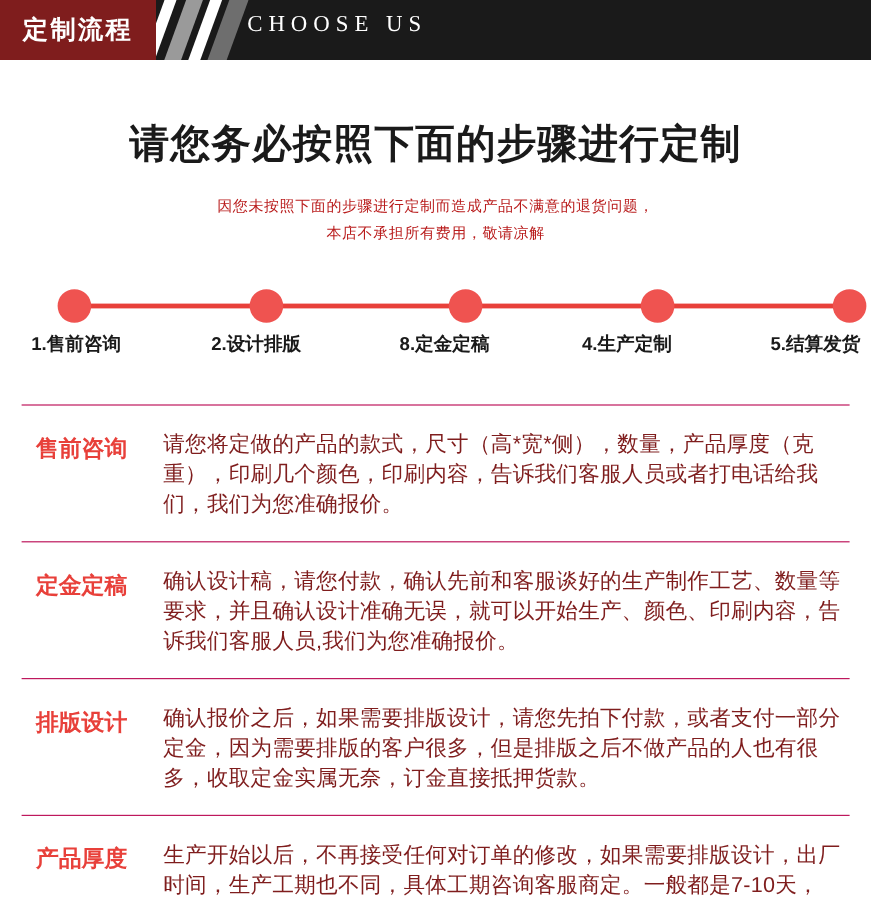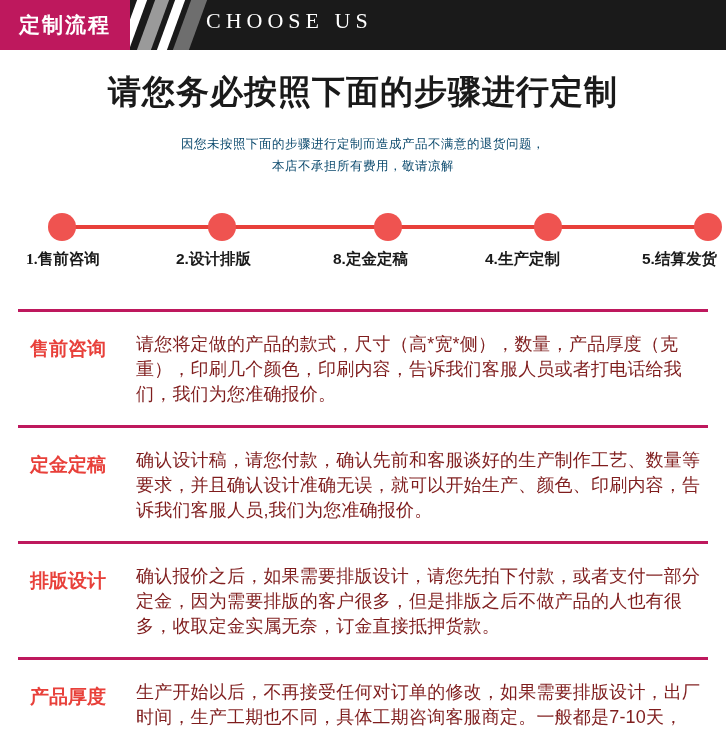--- a/index.html
+++ b/index.html
@@ -29,21 +29,21 @@
     width: 726px;
     height: 50px;
     background: #1a1a1a;
   }
   .header-tag {
     position: absolute;
     left: 0;
     top: 0;
     width: 130px;
     height: 50px;
-    background: #be185d;
+    background: #7f1d1d;
     color: #ffffff;
     font-size: 21px;
     font-weight: bold;
     letter-spacing: 2px;
     display: flex;
     align-items: center;
     justify-content: center;
     z-index: 4;
   }
   .slash {
@@ -60,41 +60,41 @@
   .slash.s3 { left: 166px; width: 10px; background: #ffffff; }
   .slash.s4 { left: 182px; width: 16px; background: #6e6e6e; }
   .header-en {
     position: absolute;
     left: 206px;
     top: 0;
     height: 41px;
     display: flex;
     align-items: center;
     color: #ffffff;
-    font-size: 22px;
+    font-size: 19px;
     letter-spacing: 5px;
     font-family: "Liberation Serif", serif;
     z-index: 4;
   }
 
   
   .title-wrap {
     text-align: center;
-    margin-top: 20px;
+    margin-top: 48px;
   }
   .main-title {
     font-size: 33px;
     font-weight: bold;
     color: #1a1a1a;
     letter-spacing: 1px;
   }
   .sub-line {
     margin-top: 18px;
     font-size: 12.5px;
-    color: #0c4a6e;
+    color: #b91c1c;
     line-height: 22px;
     letter-spacing: 0.5px;
   }
 
   
   .steps {
     position: relative;
     margin: 34px auto 0 auto;
     width: 690px;
     height: 62px;
@@ -125,21 +125,21 @@
   }
 
   
   .sections {
     margin-top: 36px;
     padding: 0 18px;
   }
   .section {
     display: flex;
     align-items: flex-start;
-    border-top: 3px solid #be185d;
+    border-top: 1px solid #be185d;
     padding: 20px 0 18px 0;
     min-height: 62px;
   }
   .section:last-child {
     border-bottom: 1px solid #e2e2e2;
   }
   .sec-title {
     flex: 0 0 118px;
     font-size: 19px;
     font-weight: bold;
@@ -179,21 +179,21 @@
 
 <div class="steps">
   <div class="steps-line"></div>
 
   <div class="step-dot" style="left:30px;"></div>
   <div class="step-dot" style="left:190px;"></div>
   <div class="step-dot" style="left:356px;"></div>
   <div class="step-dot" style="left:516px;"></div>
   <div class="step-dot" style="left:676px;"></div>
 
-  <div class="step-label" style="left:8px;font-family:Liberation Serif, serif;">1.售前咨询</div>
+  <div class="step-label" style="left:8px;">1.售前咨询</div>
   <div class="step-label" style="left:158px;">2.设计排版</div>
   <div class="step-label" style="left:315px;">8.定金定稿</div>
   <div class="step-label" style="left:467px;">4.生产定制</div>
   <div class="step-label" style="left:608px;margin-left:16px;">5.结算发货</div>
 </div>
 
 <div class="sections">
 
   <div class="section">
     <div class="sec-title">售前咨询</div>

